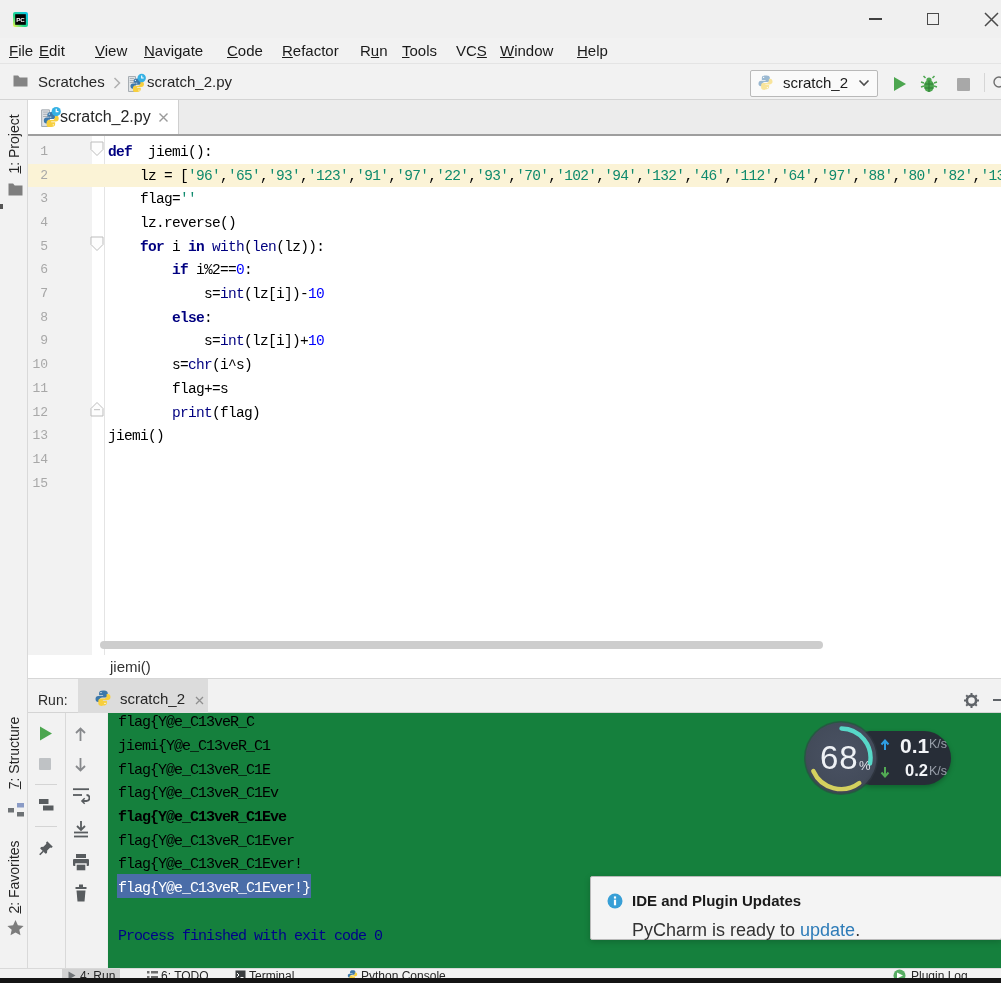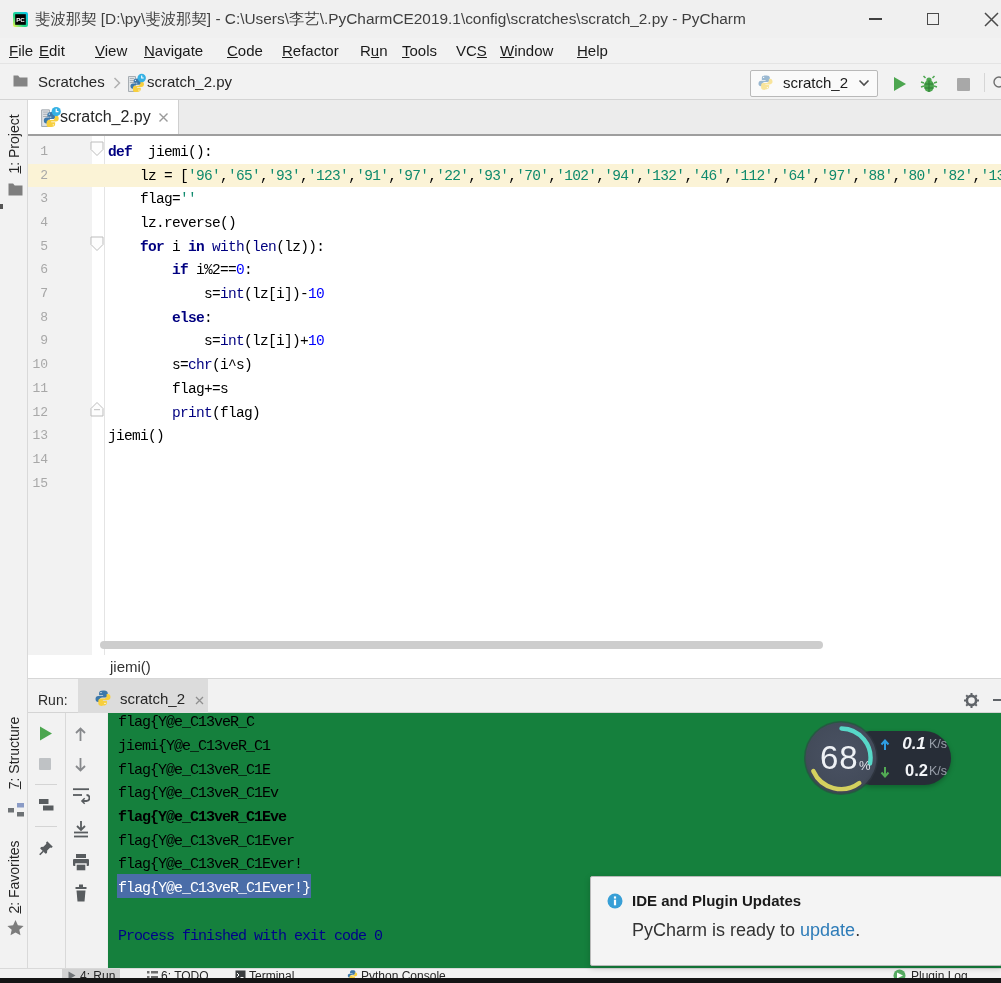--- a/index.html
+++ b/index.html
@@ -43,21 +43,20 @@
         <linearGradient id="pcg" x1="0" y1="1" x2="1" y2="0">
       <stop offset="0" stop-color="#fcf84a"></stop>
           <stop offset="0.4" stop-color="#21d789"></stop>
           <stop offset="1" stop-color="#07c3f2"></stop>
     </linearGradient>
       </defs>
     <rect x="0" y="0" width="15" height="15" rx="2" fill="url(#pcg)"></rect>
     <rect x="2.2" y="2.2" width="10.6" height="10.6" fill="#010101"></rect>
     <text x="7.5" y="10" font-size="6.2" font-weight="bold" fill="#fff" text-anchor="middle" font-family="Liberation Sans,sans-serif">PC</text>
   </svg>
-  <div class="abs" style="left:35px;top:0;height:38px;line-height:38px;font-size:15.4px;color:#3f3f3f;white-space:nowrap;">斐波那契 [D:\py\斐波那契] - C:\Users\李艺\.PyCharmCE2019.1\config\scratches\scratch_2.py - PyCharm</div>
   <div class="abs" style="left:869px;top:18px;width:13px;height:2px;background:#404040;"></div>
   <div class="abs" style="left:927px;top:13px;width:12px;height:12px;border:1.4px solid #4a4a4a;"></div>
   <svg class="abs" style="left:984px;top:12px" width="15" height="15" viewBox="0 0 15 15">
     <path d="M1 1 L14 14 M14 1 L1 14" stroke="#4a4a4a" stroke-width="1.5"></path>
   </svg>
 </div>
 
 <div class="abs" style="left:0;top:38px;width:1001px;height:25px;background:#f2f2f2;">
   <div class="menu-item" style="left:9px;"><u>F</u>ile</div>
   <div class="menu-item" style="left:39px;text-align:right;"><u>E</u>dit</div>
@@ -328,21 +327,21 @@
   </div>
 </div>
 <div class="abs" style="left:0;top:978px;width:1001px;height:5px;background:#141414;"></div>
 
 <div id="gauge" class="abs" style="left:795px;top:712px;width:165px;height:95px;">
 
   <div class="abs" style="left:65px;top:19px;width:91px;height:54px;background:#272d37;border-radius:10px 27px 27px 10px;box-shadow:0 2px 5px rgba(0,0,0,0.25);">
     <svg class="abs" style="left:20px;top:8px" width="10" height="12" viewBox="0 0 10 12">
       <path d="M5 11 L5 3 M1.5 5.5 L5 1.5 L8.5 5.5" stroke="#2f9ee3" stroke-width="2" fill="none"></path>
     </svg>
-    <div class="abs" style="left:40px;top:3px;width:28px;font-size:17px;font-weight:bold;color:#f2f4f7;text-align:center;font-style:italic;">0.1</div>
+    <div class="abs" style="left:40px;top:3px;width:28px;font-size:21px;font-weight:bold;color:#f2f4f7;text-align:left;">0.1</div>
     <div class="abs" style="left:69px;top:6px;font-size:12.5px;color:#99a0aa;">K/s</div>
     <svg class="abs" style="left:20px;top:35px" width="10" height="12" viewBox="0 0 10 12">
       <path d="M5 1 L5 9 M1.5 6.5 L5 10.5 L8.5 6.5" stroke="#52ab54" stroke-width="2" fill="none"></path>
     </svg>
     <div class="abs" style="left:40px;top:30px;width:28px;font-size:16.5px;font-weight:bold;color:#f2f4f7;text-align:right;">0.2</div>
     <div class="abs" style="left:69px;top:33px;font-size:12.5px;color:#99a0aa;">K/s</div>
   </div>
 
   <svg class="abs" style="left:6px;top:6px" width="80" height="80" viewBox="0 0 80 80">
     <defs>
@@ -353,21 +352,21 @@
     </radialGradient>
       </defs>
     <circle cx="40" cy="40" r="37" fill="#333a46" opacity="0.55"></circle>
     <circle cx="40" cy="40" r="35.5" fill="url(#ggrad)"></circle>
     <path d="M40.5 10.5 A29.5 29.5 0 0 1 68.96 45.63" stroke="#57d8c8" stroke-width="4.4" fill="none" stroke-linecap="round"></path>
     <path d="M58.3 65.0 A30.5 30.5 0 0 1 12.3 53.0" stroke="#d4d05e" stroke-width="4.4" fill="none" stroke-linecap="round"></path>
     <text x="19" y="51" font-size="33" fill="#eef1f5" font-family="Liberation Sans,sans-serif" letter-spacing="1">68</text>
     <text x="58" y="52" font-size="13" fill="#dfe3ea" font-family="Liberation Sans,sans-serif">%</text>
   </svg>
 </div>
-<div id="notification" class="abs" style="left:590px;top:876px;width:412px;height:90px;background:#f4f4f4;border:1px solid #b9b9b9;border-radius:2px;box-shadow:0 2px 6px rgba(0,0,0,0.18);">
+<div id="notification" class="abs" style="left:590px;top:876px;width:412px;height:64px;background:#f4f4f4;border:1px solid #b9b9b9;border-radius:2px;box-shadow:0 2px 6px rgba(0,0,0,0.18);">
   <svg class="abs" style="left:16px;top:16px" width="16" height="16" viewBox="0 0 16 16">
     <circle cx="8" cy="8" r="7.5" fill="#389fd6"></circle>
     <rect x="6.9" y="6.7" width="2.2" height="5.6" fill="#fff"></rect>
     <rect x="6.9" y="3.4" width="2.2" height="2.2" fill="#fff"></rect>
   </svg>
   <div class="abs" style="left:41px;top:15px;font-size:15px;font-weight:bold;color:#1a1a1a;">IDE and Plugin Updates</div>
   <div class="abs" style="left:41px;top:43px;font-size:18px;color:#333;">PyCharm is ready to <span style="color:#2e7cb8;">update</span>.</div>
 </div>
 
 </body></html>

